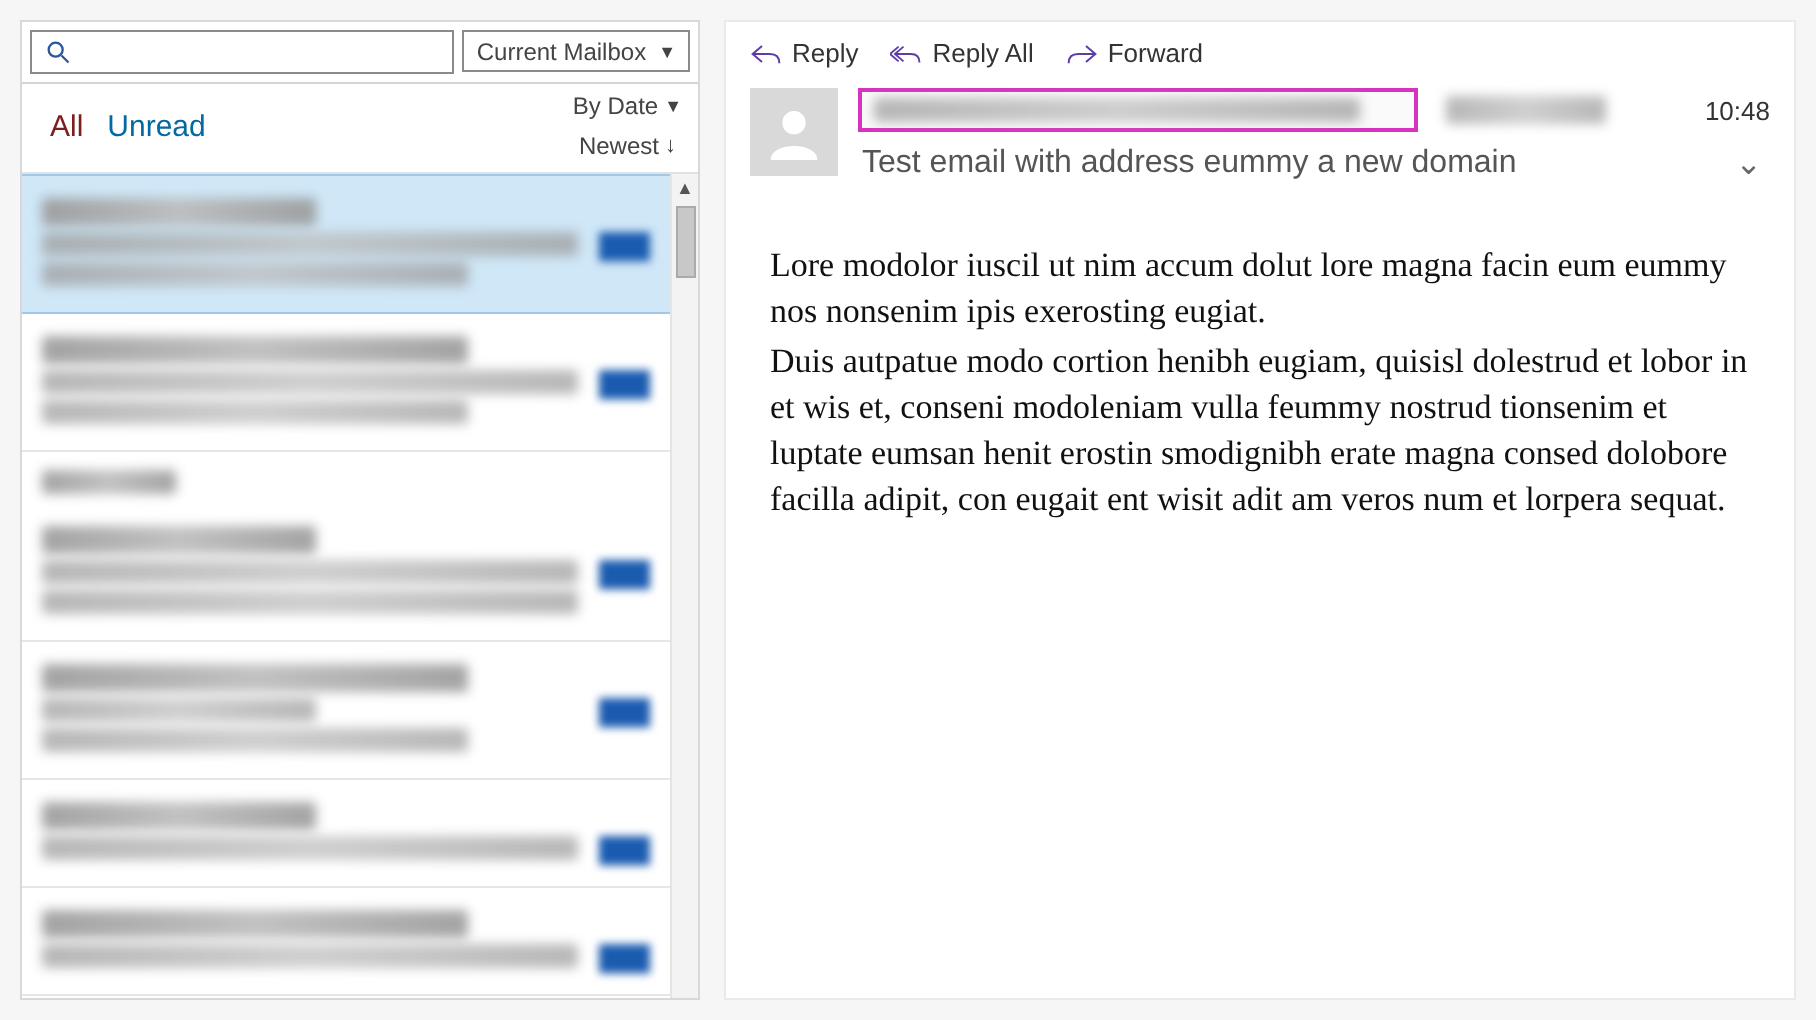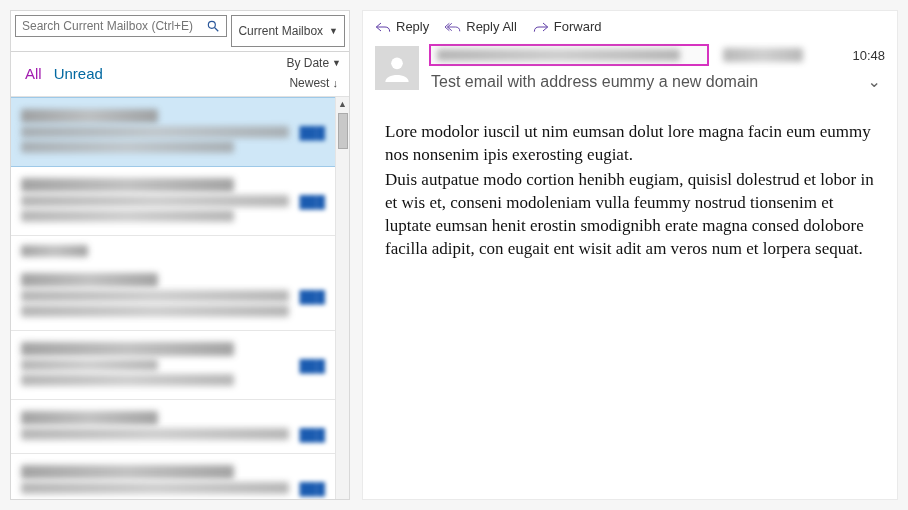--- a/index.html
+++ b/index.html
@@ -5,26 +5,26 @@
     * { box-sizing: border-box; margin: 0; padding: 0; }
     body { font-family: "Segoe UI", Arial, sans-serif; font-size: 13px; color: #333; background: #f6f6f6; width: 908px; height: 510px; overflow: hidden; }
     .app { display: flex; width: 100%; height: 100%; padding: 10px; gap: 12px; }
     .left { width: 340px; display: flex; flex-direction: column; background: #fff; border: 1px solid #d8d8d8; }
     .right { flex: 1; display: flex; flex-direction: column; background: #fff; border: 1px solid #eaeaea; }
     
     .search-row { display: flex; border-bottom: 1px solid #d4d4d4; }
     .search-box { flex: 1; display: flex; align-items: center; border: 1px solid #8a8a8a; margin: 4px; padding: 0 6px; height: 22px; background: #fff; }
     .search-box input { flex: 1; border: none; outline: none; font-size: 12px; color: #555; background: transparent; }
     .search-box svg { width: 14px; height: 14px; fill: none; stroke: #2a579a; stroke-width: 2; }
-    .scope { display: flex; align-items: center; border: 1px solid #8a8a8a; margin: 4px 4px 4px 0; padding: 0 6px; height: 32px; font-size: 12px; color: #444; gap: 6px; }
+    .scope { display: flex; align-items: center; border: 1px solid #8a8a8a; margin: 4px 4px 4px 0; padding: 0 6px; height: 21px; font-size: 12px; color: #444; gap: 6px; }
     .scope .caret { font-size: 9px; color: #444; }
     
     .filter-row { display: flex; align-items: center; padding: 4px 8px 6px; border-bottom: 1px solid #e1e1e1; }
     .tab { font-size: 15px; padding: 2px 6px; cursor: pointer; color: #0369a1; }
-    .tab.active { color: #a21caf; font-weight: 500; }
+    .tab.active { color: #7f1d1d; font-weight: 500; }
     .filter-right { margin-left: auto; display: flex; gap: 6px; align-items: center; font-size: 12px; color: #444; flex-direction: column; }
     .drop { display: flex; align-items: center; gap: 3px; cursor: pointer; }
     .drop .caret { font-size: 9px; }
     .arrowdown { font-size: 11px; }
     
     .list-wrap { flex: 1; position: relative; overflow: hidden; }
     .list { position: absolute; inset: 0 14px 0 0; overflow: hidden; }
     .scrollbar { position: absolute; right: 0; top: 0; width: 14px; height: 100%; border-left: 1px solid #e4e4e4; background: #f3f3f3; display: flex; flex-direction: column; align-items: center; }
     .scroll-arrow { font-size: 9px; color: #555; padding: 2px 0; cursor: pointer; }
     .scroll-thumb { width: 10px; height: 36px; background: #c8c8c8; border: 1px solid #aaa; margin-top: 2px; }
@@ -35,21 +35,21 @@
     .blurline.sm { width: 45%; }
     .blurline.md { width: 70%; }
     .blurline.lg { width: 88%; }
     .blurline.hd { height: 14px; opacity: .9; }
     .grp { padding: 6px 10px 2px; }
     .grp .blurline { width: 22%; height: 12px; }
     
     .actions { display: flex; gap: 16px; padding: 8px 12px 6px; align-items: center; font-size: 13px; color: #333; }
     .action { display: flex; align-items: flex-end; gap: 5px; cursor: pointer; }
     .action svg { width: 16px; height: 14px; fill: none; stroke: #5f3da6; stroke-width: 1.5; }
-    .header-row { display: flex; gap: 10px; padding: 4px 12px 0; align-items: center; }
+    .header-row { display: flex; gap: 10px; padding: 4px 12px 0; align-items: flex-start; }
     .avatar { width: 44px; height: 44px; background: #d9d9d9; display: flex; align-items: center; justify-content: center; }
     .avatar svg { width: 28px; height: 28px; fill: #fff; }
     .hdrmain { flex: 1; display: flex; flex-direction: column; gap: 6px; }
     .fromline { display: flex; align-items: center; gap: 14px; }
     .from-box { height: 22px; flex: 0 0 280px; border: 2px solid #d633c0; background: #fafafa; display: flex; align-items: center; padding: 0 6px; }
     .from-box .blurline { height: 12px; width: 92%; margin: 0; }
     .cc { width: 80px; height: 14px; }
     .time { margin-left: auto; font-size: 13px; color: #333; }
     .subject { font-size: 16px; color: #555; font-weight: 500; padding-left: 2px; flex:1; }
     .subject-row { display: flex; align-items: center; }
@@ -58,21 +58,20 @@
     .body p { margin-bottom: 2px; }
   </style>
 </head>
 <body>
 
 <div class="app">
 
   <div class="left">
     <div class="search-row">
       <div class="search-box">
-        <input placeholder="Search Current Mailbox (Ctrl+E)" style="">
         <svg viewBox="0 0 24 24">
             <circle cx="10" cy="10" r="6"></circle>
             <line x1="15" y1="15" x2="21" y2="21"></line>
           </svg>
       </div>
       <div class="scope">
         <span>Current Mailbox</span>
         <span class="caret">▼</span>
       </div>
     </div>
@@ -177,18 +176,18 @@
           <div class="time">10:48</div>
         </div>
         <div class="subject-row">
           <div class="subject">Test email with address eummy a new domain</div>
           <div class="expand">⌄</div>
         </div>
       </div>
     </div>
 
     <div class="body">
-      <p>Lore modolor iuscil ut nim eumsan dolut lore magna facin eum eummy nos nonsenim ipis exerosting eugiat.</p>
+      <p>Lore modolor iuscil ut nim accum dolut lore magna facin eum eummy nos nonsenim ipis exerosting eugiat.</p>
       <p>Duis autpatue modo cortion henibh eugiam, quisisl dolestrud et lobor in et wis et, conseni modoleniam vulla feummy nostrud tionsenim et luptate eumsan henit erostin smodignibh erate magna consed dolobore facilla adipit, con eugait ent wisit adit am veros num et lorpera sequat.</p>
     </div>
   </div>
 
 </div>
 
 </body></html>

